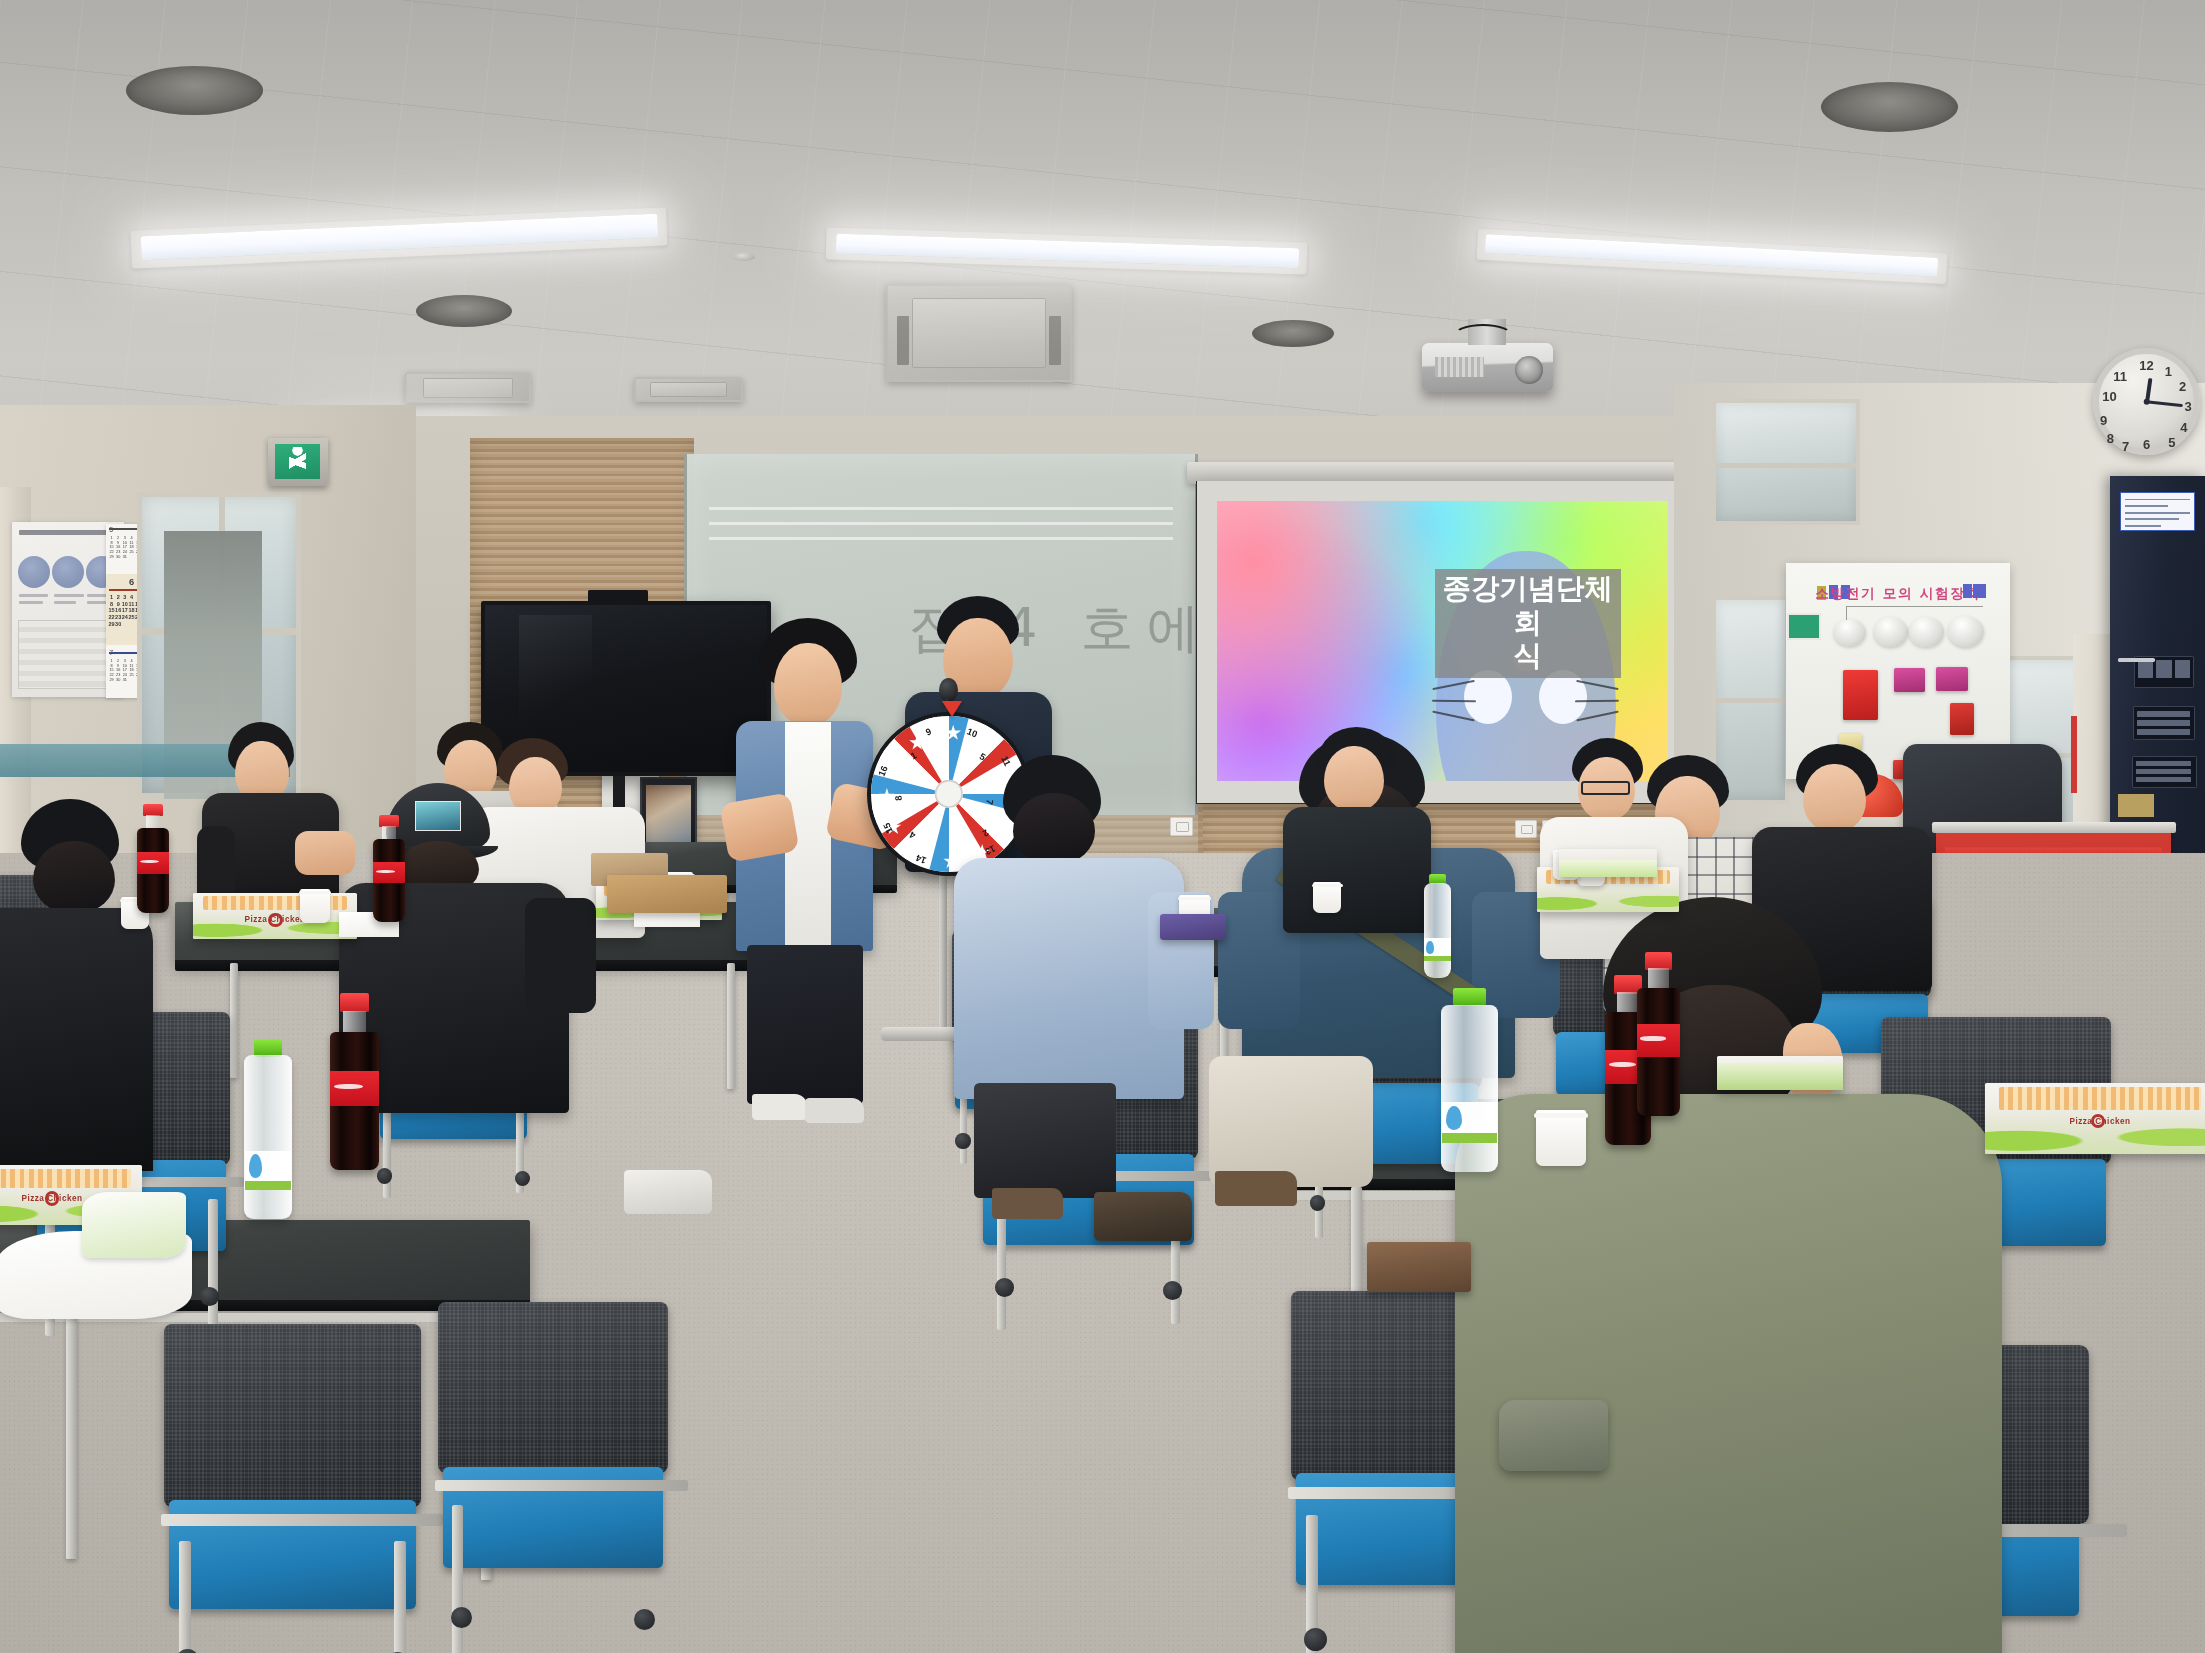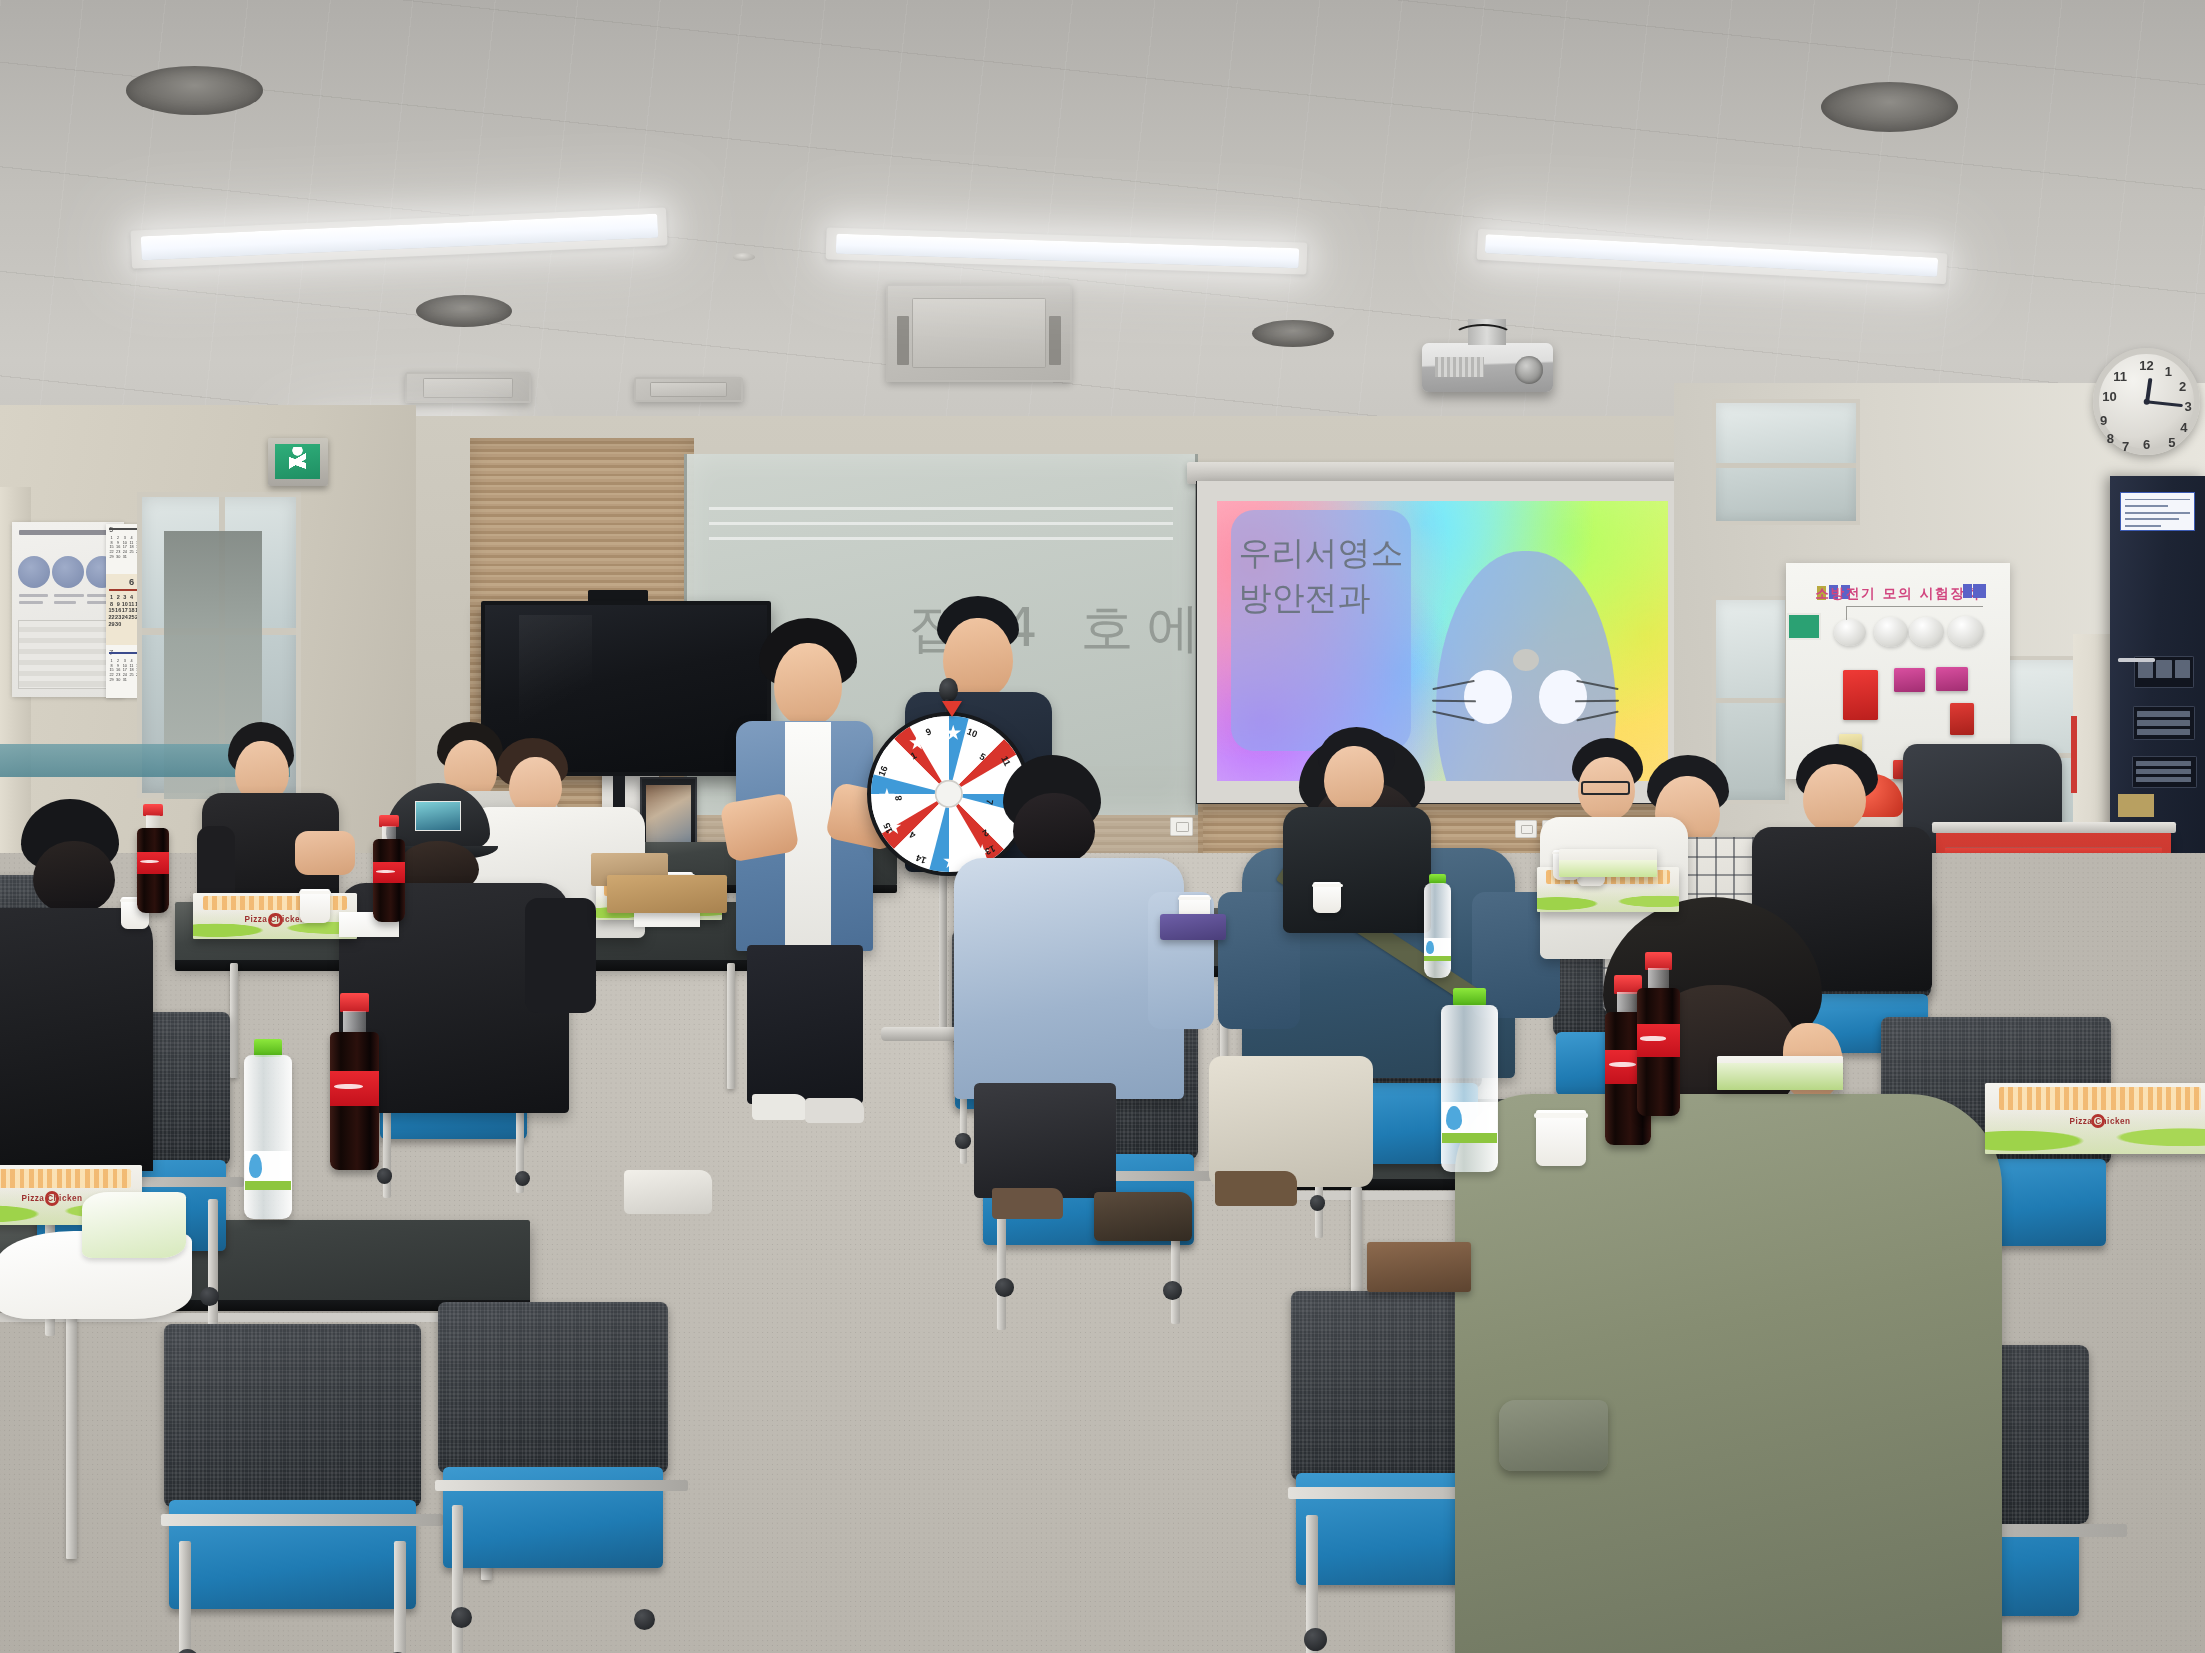--- a/index.html
+++ b/index.html
@@ -561,34 +561,34 @@
   </div>
   <div class="gw-text">집 4 호에</div>
   <div class="gw-text2">B</div>
 
   <div class="speaker" style="left:356px;top:470px;width:49px;height:67px;"></div>
   <div class="speaker" style="left:1657px;top:471px;width:44px;height:61px;"></div>
 
   <div class="screen-housing"></div>
   <div class="screen">
     <div class="slide">
-      <div class="bubble">
-        <div class="btxt">우리서영소</div>
-        <div class="btxt" style="top:68px">방안전과</div>
-      </div>
       <div class="cat">
         <div class="nose"></div>
         <div class="mouthL"></div>
         <div class="mouthR"></div>
         <div class="whisk" style="left:-3.3px;top:133px;width:43px;transform:rotate(-11deg);"></div>
         <div class="whisk" style="left:-3.3px;top:149px;width:44px;transform:rotate(1deg);"></div>
         <div class="whisk" style="left:-3.3px;top:164px;width:43px;transform:rotate(12deg);"></div>
         <div class="whisk" style="right:-3.3px;top:133px;width:43px;transform:rotate(11deg);"></div>
         <div class="whisk" style="right:-3.3px;top:149px;width:44px;transform:rotate(-1deg);"></div>
         <div class="whisk" style="right:-3.3px;top:164px;width:43px;transform:rotate(-12deg);"></div>
+      </div>
+      <div class="slide-label">
+        <div>종강기념단체회</div>
+        <div>식</div>
       </div>
     </div>
   </div>
 
   <div class="counter" style="left:574px;top:842px;width:350px;height:14.2px;"></div>
   <div class="machine" style="left:602px;top:761px;width:57px;height:82px;"></div>
   <div class="frame-pic" style="left:640px;top:777px;width:57px;height:81px;">
     <div class="im"></div>
   </div>
 

